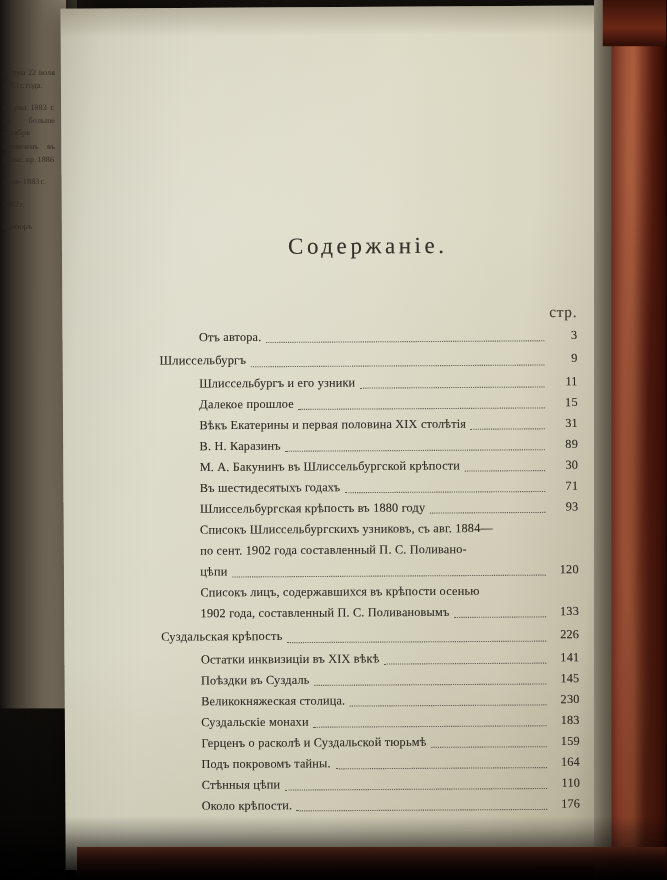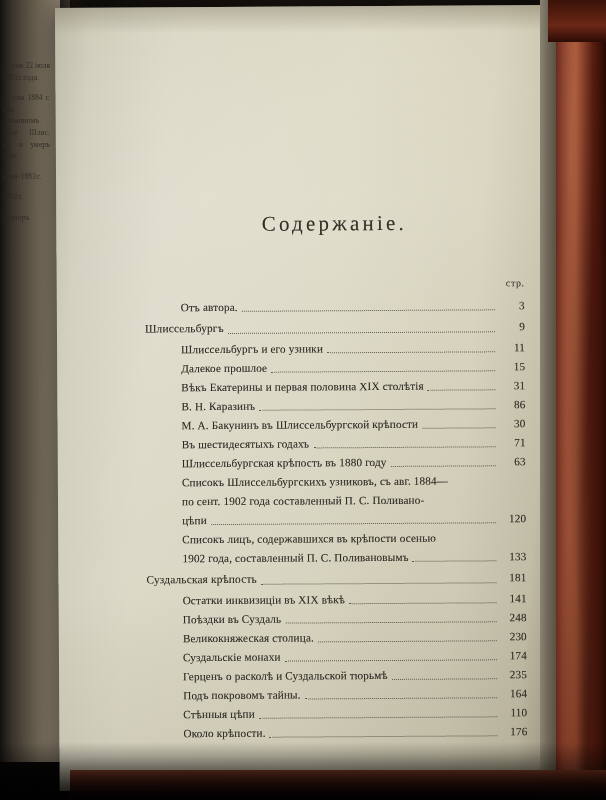--- a/index.html
+++ b/index.html
@@ -21,21 +21,21 @@
     position: absolute;
     inset: 0;
     background:
       radial-gradient(circle at 50% 40%, #2a2420 0%, #17130f 55%, #050404 100%);
   }
 
   
   .left-page {
     position: absolute;
     left: 0; top: 0;
-    width: 70px; height: 762px;
+    width: 70px; height: 644px;
     background: linear-gradient(90deg, #141210 0%, #3a342c 18%, #6e6454 55%, #8c8170 85%, #5a5247 100%);
   }
   .left-page-text {
     position: absolute;
     left: 2px; top: 60px;
     width: 48px;
     font-size: 7.4px;
     line-height: 11.6px;
     color: #2b261f;
     text-align: justify;
@@ -138,21 +138,21 @@
     font-family: "Liberation Serif", serif;
   }
   .col-head {
     position: relative;
     height: 13px;
     margin-bottom: 7px;
   }
   .col-head .pages-label {
     position: absolute;
     right: 0; top: 0;
-    font-size: 10px;
+    font-size: 14px;
     letter-spacing: .6px;
     color: #403c34;
   }
 
   .toc-list { margin: 0; padding: 0; list-style: none; }
 
   .toc-row {
     position: relative;
     display: flex;
     align-items: flex-end;
@@ -202,21 +202,21 @@
 </head>
 <body>
 
 <div id="page">
 
   <div class="bg-dark"></div>
 
   <div class="left-page">
     <div class="left-page-text">
       <p>съ ума 22 іюля 1883 г. года.</p>
-      <p>съ ума 1884 г. омъ сказанномъ обра- Шлис. кр. и умеръ года.</p>
+      <p>съ ума 1883 г. не больше октября привезенъ въ Шлис. кр. 1886</p>
       <p>въ ав- 1883 г.</p>
       <p>1882 г.</p>
       <p>Цензоръ</p>
     </div>
   </div>
   <div class="gutter"></div>
 
   <div class="right-page">
     <div class="page-edge-top"></div>
     <div class="page-grain"></div>
@@ -257,39 +257,39 @@
 
         <li class="toc-row">
           <span class="t-text">Вѣкъ Екатерины и первая половина XIX столѣтія</span>
           <span class="t-dots"></span>
           <span class="t-page">31</span>
         </li>
 
         <li class="toc-row">
           <span class="t-text">В. Н. Каразинъ</span>
           <span class="t-dots"></span>
-          <span class="t-page">86</span>
+          <span class="t-page">89</span>
         </li>
 
         <li class="toc-row">
           <span class="t-text">М. А. Бакунинъ въ Шлиссельбургской крѣпости</span>
           <span class="t-dots"></span>
           <span class="t-page">30</span>
         </li>
 
         <li class="toc-row">
           <span class="t-text">Въ шестидесятыхъ годахъ</span>
           <span class="t-dots"></span>
           <span class="t-page">71</span>
         </li>
 
         <li class="toc-row">
           <span class="t-text">Шлиссельбургская крѣпость въ 1880 году</span>
           <span class="t-dots"></span>
-          <span class="t-page">63</span>
+          <span class="t-page">93</span>
         </li>
 
         <li class="toc-row nodots">
           <span class="t-text">Списокъ Шлиссельбургскихъ узниковъ, съ авг. 1884—</span>
         </li>
         <li class="toc-cont">по сент. 1902 года составленный П. С. Поливано-</li>
         <li class="toc-row">
           <span class="t-text">цѣпи</span>
           <span class="t-dots"></span>
           <span class="t-page">120</span>
@@ -300,51 +300,51 @@
         </li>
         <li class="toc-row">
           <span class="t-text">1902 года, составленный П. С. Поливановымъ</span>
           <span class="t-dots"></span>
           <span class="t-page">133</span>
         </li>
 
         <li class="toc-row section">
           <span class="t-text">Суздальская крѣпость</span>
           <span class="t-dots"></span>
-          <span class="t-page">181</span>
+          <span class="t-page">226</span>
         </li>
 
         <li class="toc-row">
           <span class="t-text">Остатки инквизиціи въ XIX вѣкѣ</span>
           <span class="t-dots"></span>
           <span class="t-page">141</span>
         </li>
 
         <li class="toc-row">
           <span class="t-text">Поѣздки въ Суздаль</span>
           <span class="t-dots"></span>
-          <span class="t-page">248</span>
+          <span class="t-page">145</span>
         </li>
 
         <li class="toc-row">
           <span class="t-text">Великокняжеская столица.</span>
           <span class="t-dots"></span>
           <span class="t-page">230</span>
         </li>
 
         <li class="toc-row">
           <span class="t-text">Суздальскіе монахи</span>
           <span class="t-dots"></span>
-          <span class="t-page">174</span>
+          <span class="t-page">183</span>
         </li>
 
         <li class="toc-row">
           <span class="t-text">Герценъ о расколѣ и Суздальской тюрьмѣ</span>
           <span class="t-dots"></span>
-          <span class="t-page">235</span>
+          <span class="t-page">159</span>
         </li>
 
         <li class="toc-row">
           <span class="t-text">Подъ покровомъ тайны.</span>
           <span class="t-dots"></span>
           <span class="t-page">164</span>
         </li>
 
         <li class="toc-row">
           <span class="t-text">Стѣнныя цѣпи</span>

